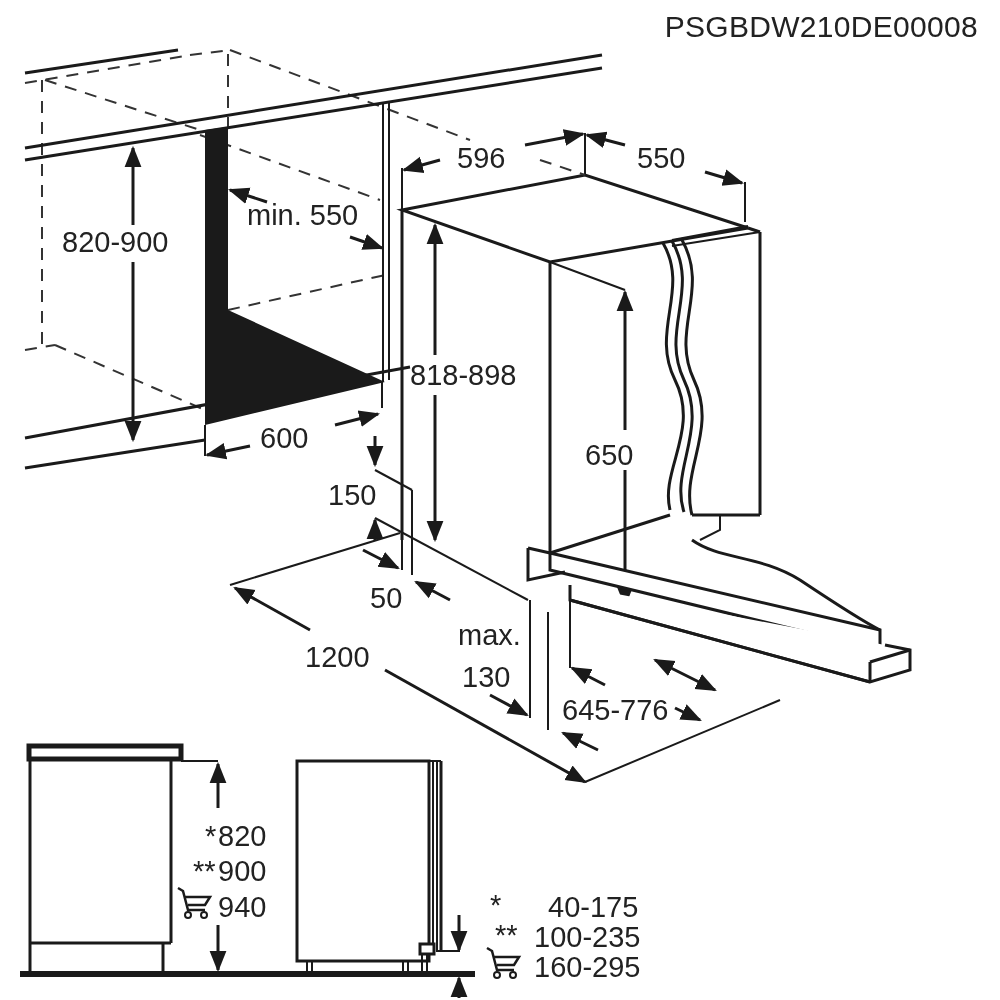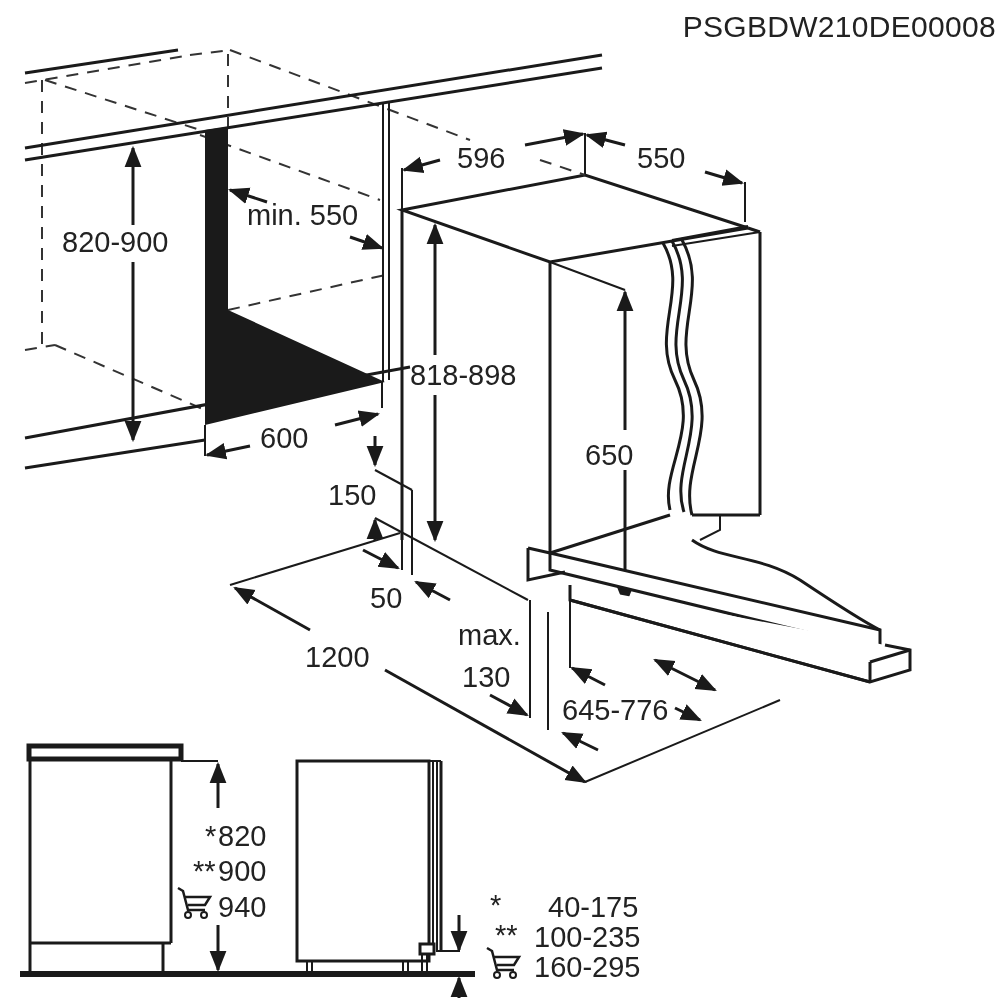--- a/index.html
+++ b/index.html
@@ -1,19 +1,19 @@
 <!DOCTYPE html>
 <html><head>
 <meta charset="utf-8">
 <style>
   html, body { margin: 0; padding: 0; background: #ffffff; }
   body { width: 1000px; height: 1000px; position: relative; overflow: hidden; }
   #drawing { position: absolute; left: 0; top: 0; width: 1000px; height: 1000px; }
   .code {
-    position: absolute; right: 4px; top: 10px;
+    position: absolute; right: 22px; top: 10px;
     font-family: "Liberation Sans", sans-serif; font-size: 30px; color: #222;
     letter-spacing: 0.3px;
   }
   svg text { font-family: "Liberation Sans", sans-serif; fill: #222; }
   .dim { font-size: 29px; }
   .ln { stroke: #1a1a1a; fill: none; stroke-width: 3; }
   .thin { stroke: #1a1a1a; fill: none; stroke-width: 2; }
   .dash { stroke: #333; fill: none; stroke-width: 2; stroke-dasharray: 12 9; }
   .fillw { fill: #fff; stroke: #1a1a1a; stroke-width: 3; }
 </style>

